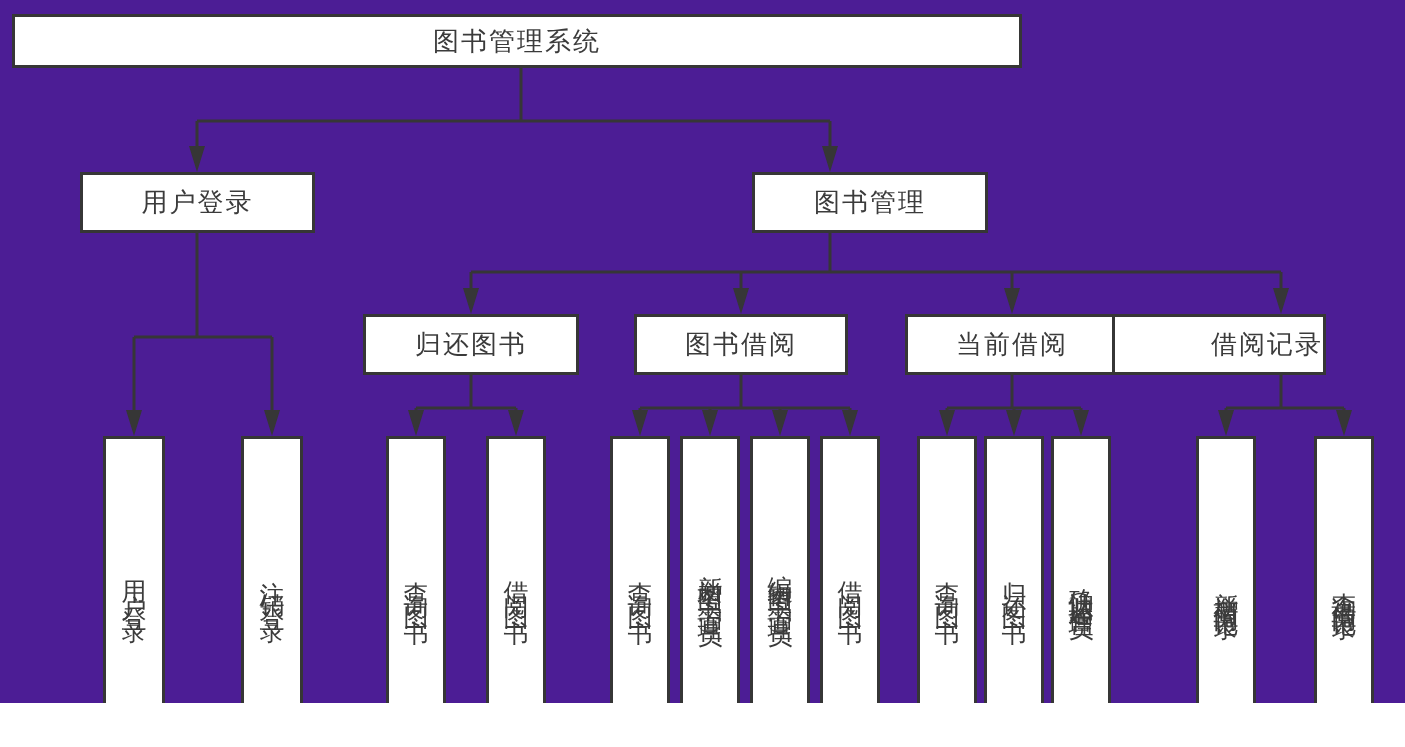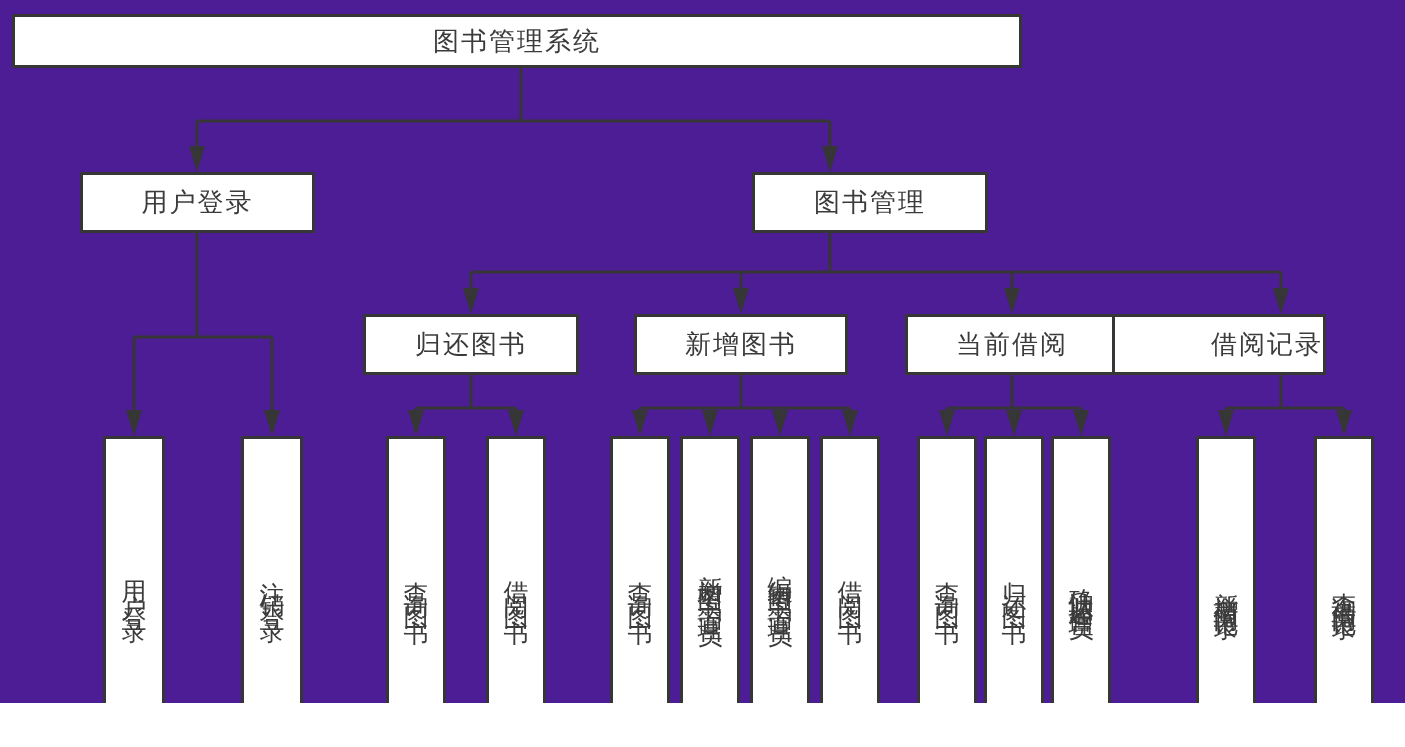--- a/index.html
+++ b/index.html
@@ -130,21 +130,21 @@
     <span>用户登录</span>
   </div>
   <div class="box h n-mgmt">
     <span>图书管理</span>
   </div>
 
   <div class="box h n-rec">
     <span>归还图书</span>
   </div>
   <div class="box h n-bor">
-    <span>新增图书</span>
+    <span>图书借阅</span>
   </div>
   <div class="box h n-cur">
     <span>当前借阅</span>
   </div>
   <div class="box h n-hist">
     <span>借阅记录</span>
   </div>
 
   <div class="box v len4 leaf l1">
     <span>用户登录</span>

